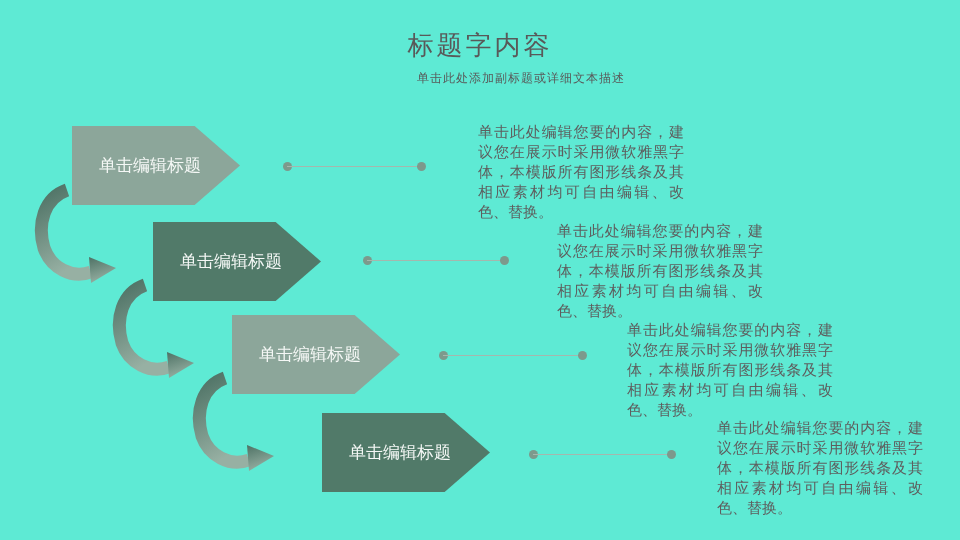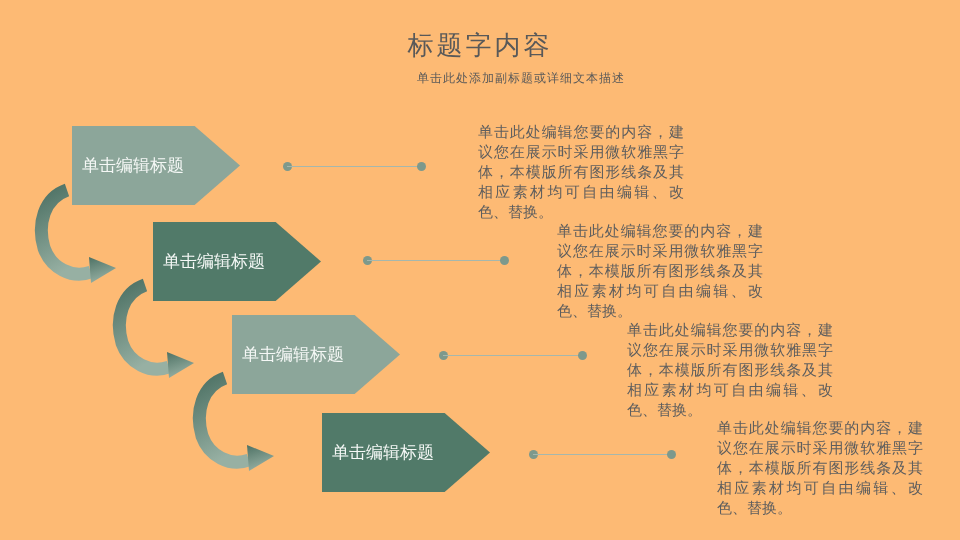--- a/index.html
+++ b/index.html
@@ -1,35 +1,35 @@
 <!DOCTYPE html>
 <html><head>
 <meta charset="utf-8">
 <style>
   html,body{margin:0;padding:0;background:#e8e8e8;}
   .slide{
     position:relative; width:960px; height:540px; margin:0 auto;
-    background:#fdba74; overflow:hidden;
+    background:#5eead4; overflow:hidden;
     font-family:"Liberation Sans","DejaVu Sans",sans-serif;
   }
   .title{
     position:absolute; left:0; top:28px; width:100%;
     text-align:center; font-size:26px; letter-spacing:3px;
     color:#595959;
   }
   .subtitle{
     position:absolute; left:0; top:70px; width:100%;
     text-align:center; font-size:12px; letter-spacing:1px;
     color:#595959;
     padding-left:41px;
   }
   .pent{
     position:absolute; width:168px; height:79px;
     clip-path:polygon(0 0, 73% 0, 100% 50%, 73% 100%, 0 100%);
-    display:flex; align-items:center; padding-left:10px;
+    display:flex; align-items:center; padding-left:27px;
     box-sizing:border-box; color:#f5f8f6; font-size:17px;
   }
   .s1 .pent{left:72px;  top:126px; background:#8CA69A;}
   .s2 .pent{left:153px; top:222px; background:#517A69;}
   .s3 .pent{left:232px; top:315px; background:#8CA69A;}
   .s4 .pent{left:322px; top:413px; background:#517A69;}
 
   .connector{position:absolute; height:9px;}
   .s1 .connector{left:283px; top:162px; width:143px;}
   .s2 .connector{left:363px; top:256px; width:146px;}

